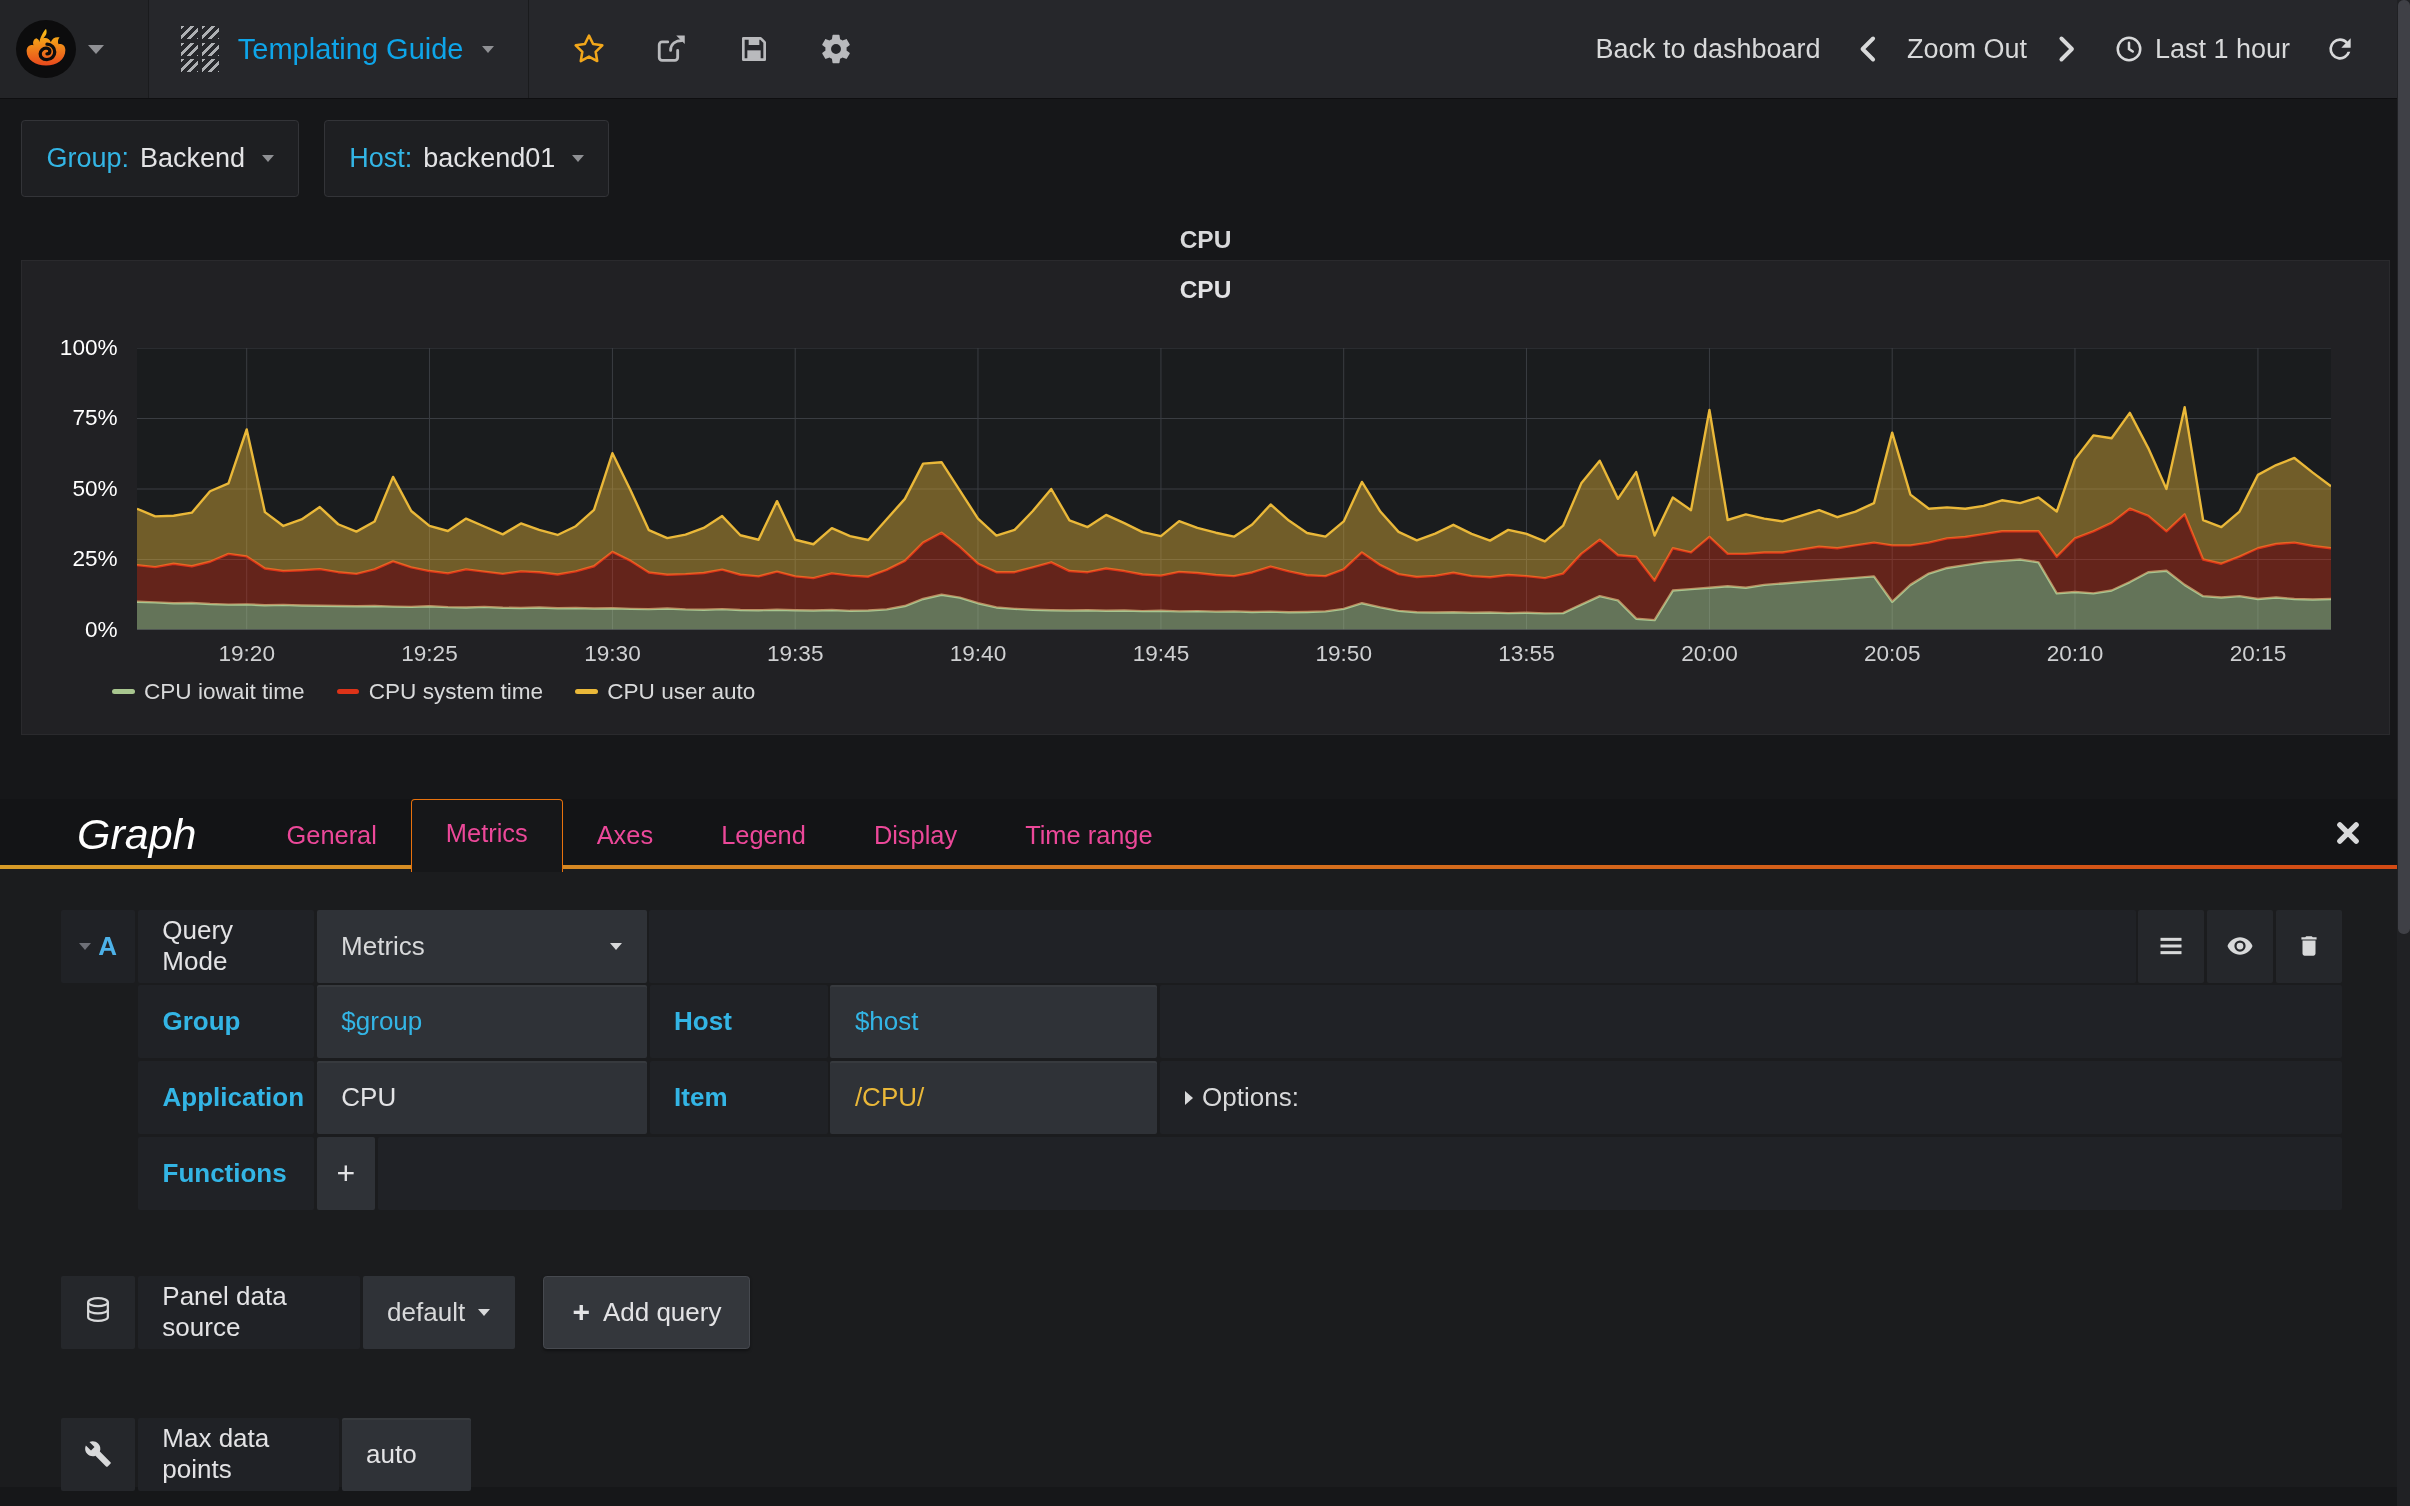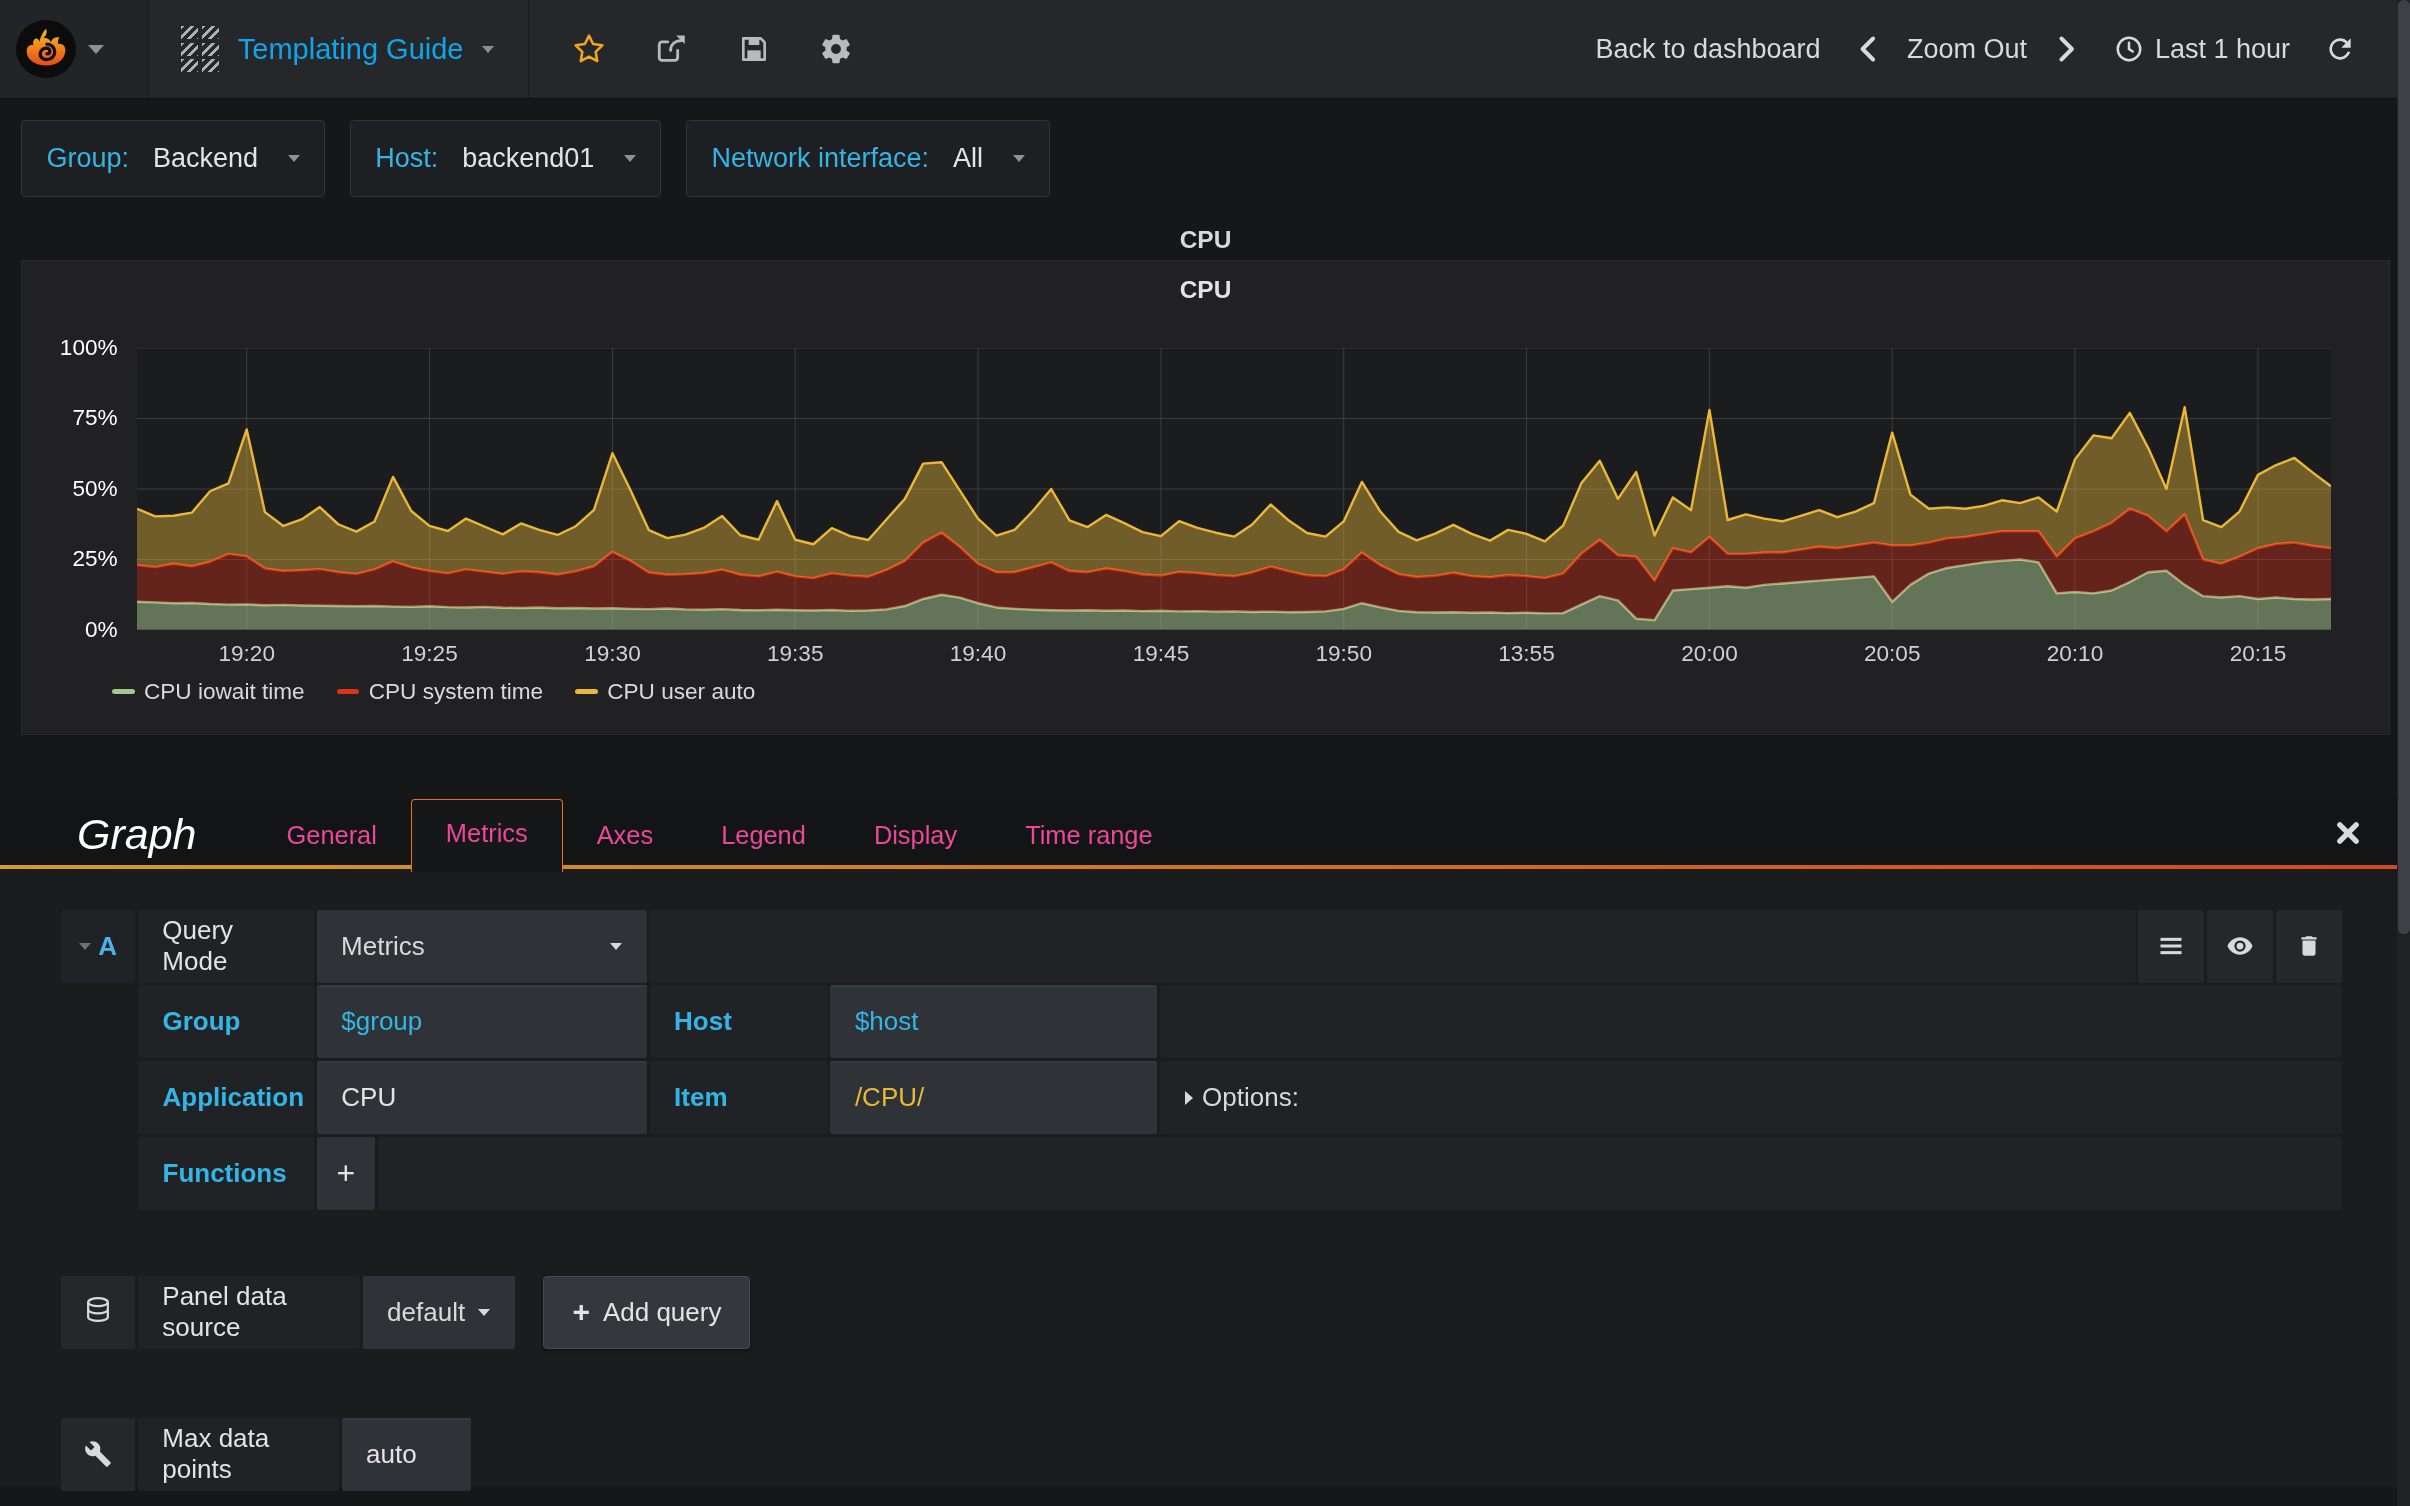--- a/index.html
+++ b/index.html
@@ -25,21 +25,21 @@
   .nav-title { font-size:29px; color:#0ea5e9; }
   .nav-icons { display:flex; align-items:center; gap:49px; padding-left:43px; }
   .icon-btn { background:none; border:none; cursor:pointer; display:flex; align-items:center; }
   .nav-right { margin-left:auto; display:flex; align-items:center; gap:34px; padding-right:55px; font-size:27px; color:#d8d9da; }
   .nav-right .txt { cursor:pointer; }
   .tr-group { display:flex; align-items:center; gap:28px; }
   
   .submenu { display:flex; gap:24.5px; padding:21px 0 0 21px; }
   .var-box {
     height:77px; background:#1e1f22; border:0.9px solid #333438; border-radius:3.8px;
-    display:flex; align-items:center; padding:0 24.5px; gap:24px; font-size:27px; cursor:pointer;
+    display:flex; align-items:center; padding:0 24.5px; gap:11px; font-size:27px; cursor:pointer;
   }
   .var-label { color:#33b5e5; }
   .var-value { color:#e3e3e5; }
   .var-box .caret-down { margin-left:5.6px; }
   
   .drag-title { text-align:center; font-size:24.5px; font-weight:bold; color:#d8d9da; margin-top:22.6px; height:40px; line-height:40px; }
   .panel { margin:0 21px; background:#212124; border:0.9px solid #2a2a2d; height:475px; position:relative; }
   .panel-title { text-align:center; font-size:24.5px; font-weight:bold; color:#e3e3e5; padding-top:15px; height:53px; cursor:pointer; }
   .chart-region { position:absolute; left:0; right:58px; top:87px; height:282px; }
   .y-axis { position:absolute; left:0; top:0; bottom:0; width:105px; }
@@ -195,25 +195,20 @@
       <div class="var-box">
         <span class="var-label">Group:</span>
         <span class="var-value">Backend</span>
         <span class="caret-down sm"></span>
       </div>
       <div class="var-box">
         <span class="var-label">Host:</span>
         <span class="var-value">backend01</span>
         <span class="caret-down sm"></span>
       </div>
-      <div class="var-box">
-        <span class="var-label">Network interface:</span>
-        <span class="var-value">All</span>
-        <span class="caret-down sm"></span>
-      </div>
     </div>
 
   <div class="drag-title">CPU</div>
   <div class="panel">
     <div class="panel-title">CPU</div>
     <div class="chart-region">
       <div class="y-axis" id="y-axis">
           <span style="top: 100%;">0%</span>
           <span style="top: 75%;">25%</span>
           <span style="top: 50%;">50%</span>

